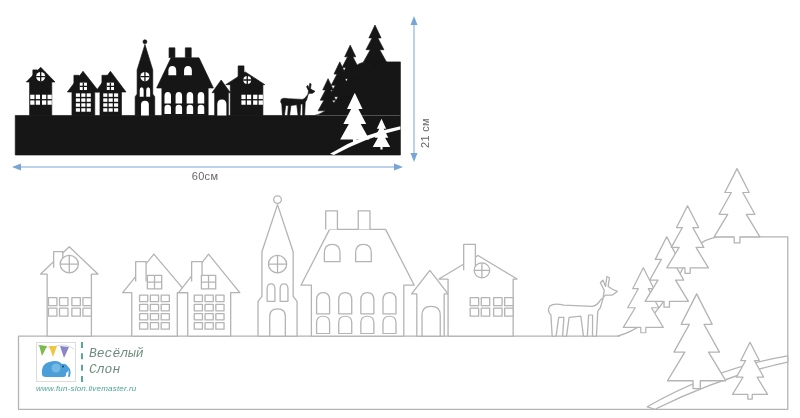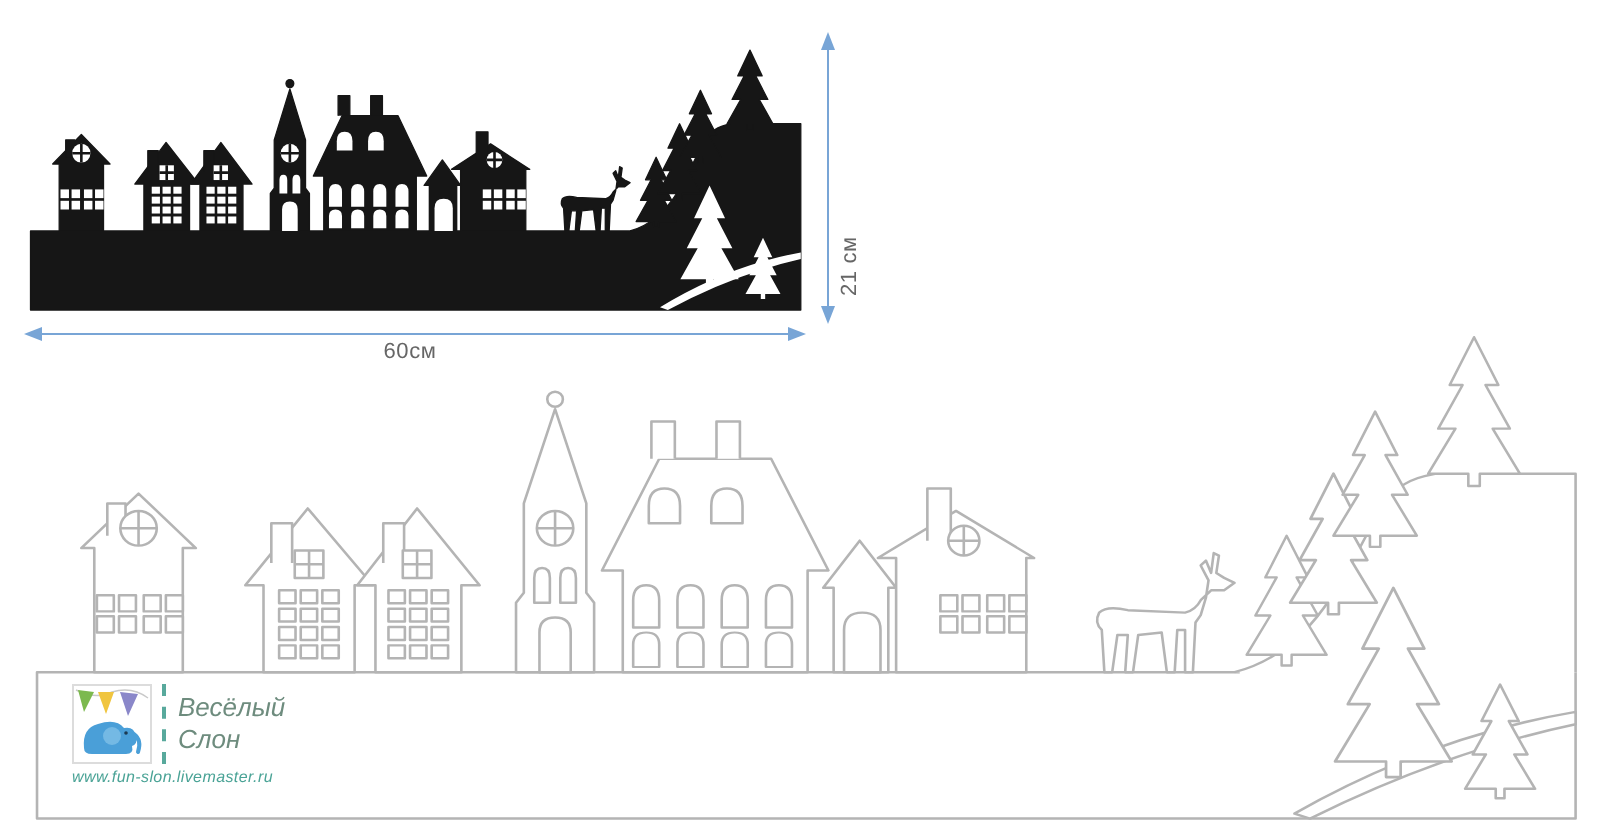--- a/index.html
+++ b/index.html
@@ -21,21 +21,21 @@
   .dim-head{fill:#78a5d6;}
   .dim-label{color:#666;font-size:11px;letter-spacing:0.3px;}
   #width-label{left:135px;top:170px;width:140px;text-align:center;}
   #height-label{left:419px;top:52px;height:96px;writing-mode:vertical-rl;transform:rotate(180deg);
                 display:flex;align-items:center;}
 
   
   #logo{left:36px;top:342px;width:140px;}
   #logo .row{display:flex;align-items:center;}
   #logo .divider{height:40px;border-left:2px dashed #58a99c;margin:0 6px 0 5px;}
-  #logo .title{font-family:Liberation Sans, sans-serif;font-style:italic;
+  #logo .title{font-family:Liberation Mono, monospace;font-style:italic;
                color:#6e8c7e;font-size:13px;line-height:1.25;}
   #logo .url{font-size:8px;color:#4aa396;letter-spacing:0.2px;margin-top:2px;white-space:nowrap;font-style:italic;}
 </style>
 </head>
 <body>
 
 <div id="canvas">
 
   <svg class="abs solid" style="left:12px;top:15px;" width="391" height="142" viewBox="0 0 600 212" preserveAspectRatio="none">
     <defs>

